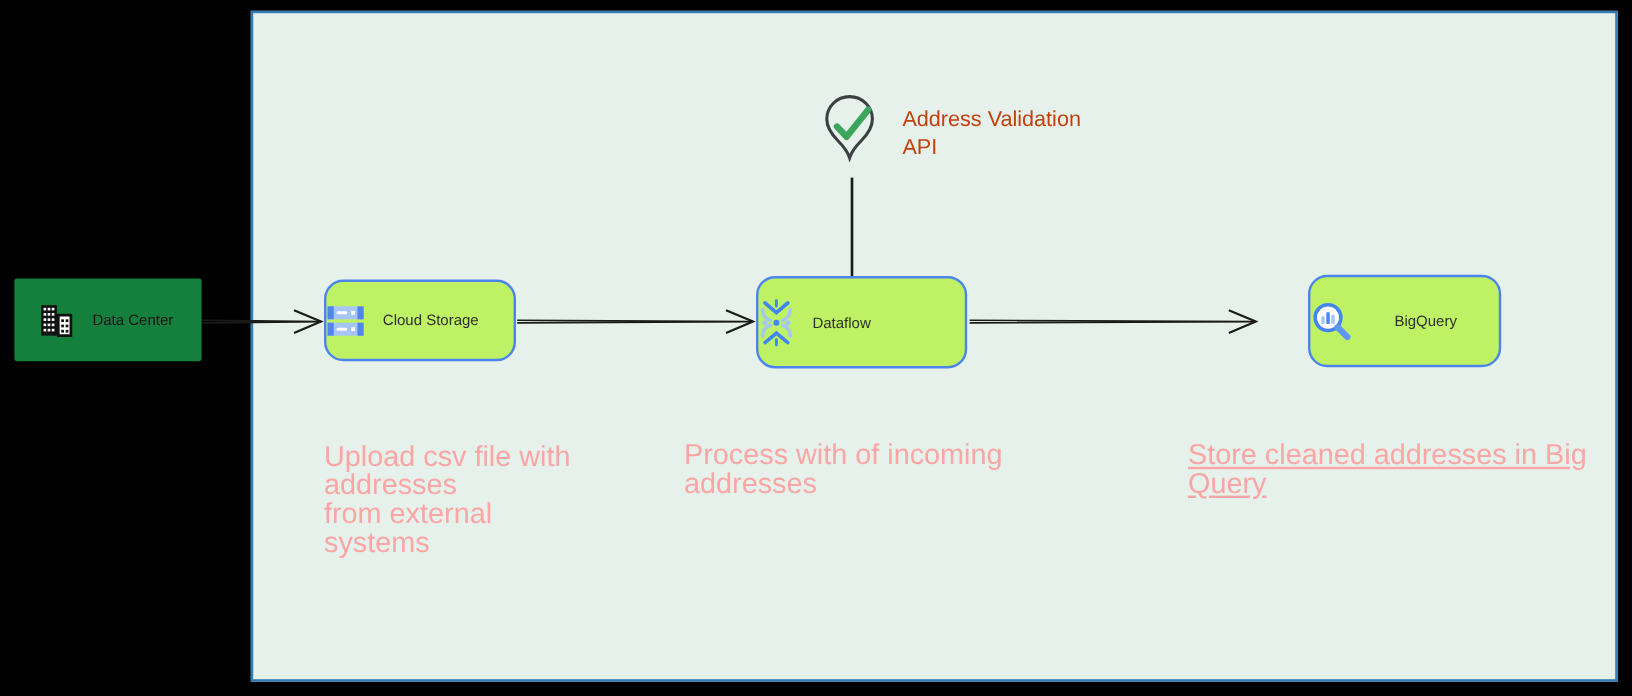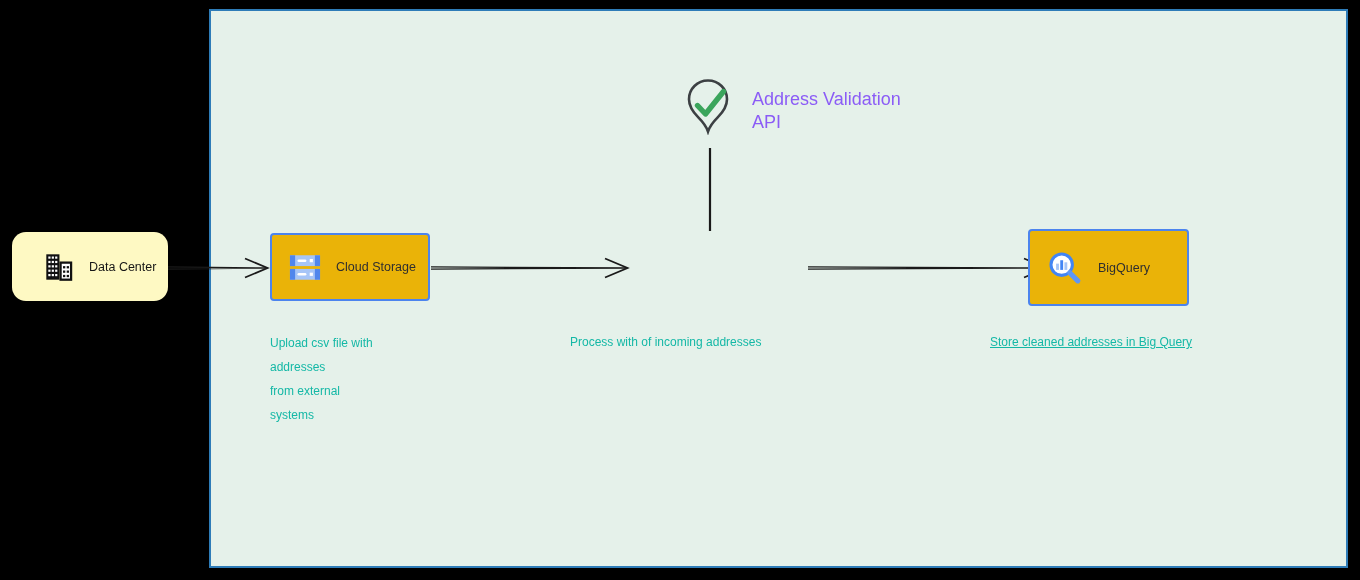--- a/index.html
+++ b/index.html
@@ -22,57 +22,57 @@
   .connectors {
     position: absolute;
     left: 0; top: 0;
     pointer-events: none;
   }
   .node {
     position: absolute;
     display: flex;
     align-items: center;
     box-sizing: border-box;
-    background: #eab308;
+    background: #bef264;
     border: 2px solid #4C84EE;
-    border-radius: 4px;
-    padding-left: 17px;
+    border-radius: 16px;
   }
   .node-label {
     font-size: 12.5px;
     color: #2F2F2F;
     margin-left: 15px;
     white-space: nowrap;
   }
   .node-gray {
-    background: #fef9c3;
+    background: #15803d;
     border: none;
-    border-radius: 14px;
-    padding-left: 33px;
+    border-radius: 2px;
+    padding-left: 21px;
   }
   .node-gray .node-label { color: #161616; margin-left: 16px; }
   .icon { flex: 0 0 auto; display: block; }
   .api-pin {
     position: absolute;
     left: 687px; top: 79px;
   }
   .api-label {
     position: absolute;
     left: 752px; top: 88px;
     font-size: 18px;
     line-height: 23px;
-    color: #8b5cf6;
+    color: #c2410c;
     white-space: pre-line;
   }
   .annotation {
     position: absolute;
-    font-size: 12px;
+    font-size: 24px;
     line-height: 24px;
-    color: #14b8a6;
+    color: #fca5a5;
     white-space: pre-line;
+    margin-top: 38px;
   }
   .annotation-upload { left: 270px; top: 331px; width: 220px; }
   .annotation-process { left: 570px; top: 330px; width: 360px; }
   .annotation-store { left: 990px; top: 330px; width: 350px; text-decoration: underline; }
 </style>
 </head>
 <body>
 
 <div class="stage">
 
@@ -138,22 +138,40 @@
       <rect x="22" y="5" width="3.4" height="3.4" fill="#fff"></rect>
       <rect x="1" y="15.5" width="32" height="11.5" fill="#A6C5F7"></rect>
       <rect x="1" y="15.5" width="5.5" height="11.5" fill="#5086EC"></rect>
       <rect x="27.5" y="15.5" width="5.5" height="11.5" fill="#5086EC"></rect>
       <rect x="9" y="19.9" width="9.5" height="2.7" rx="1.35" fill="#fff"></rect>
       <rect x="22" y="19.5" width="3.4" height="3.4" fill="#fff"></rect>
     </svg>
     <span class="node-label">Cloud Storage</span>
   </div>
 
+  <div class="node" style="left:630px; top:230px; width:176px; height:77px;">
+    <svg class="icon" width="30" height="40" viewBox="0 0 30 40">
+      <g fill="none" stroke-linecap="round">
+        <path d="M15,1.5 L15,6" stroke="#4285F4" stroke-width="2.4"></path>
+        <path d="M5.5,3.5 L15,11.5 L24.5,3.5" stroke="#4285F4" stroke-width="3"></path>
+        <path d="M3.5,9 C3.5,14.5 6,16.5 10,18" stroke="#A6C5F7" stroke-width="3"></path>
+        <path d="M26.5,9 C26.5,14.5 24,16.5 20,18" stroke="#A6C5F7" stroke-width="3"></path>
+        <path d="M15,38.5 L15,34" stroke="#4285F4" stroke-width="2.4"></path>
+        <path d="M5.5,36.5 L15,28.5 L24.5,36.5" stroke="#4285F4" stroke-width="3"></path>
+        <path d="M3.5,31 C3.5,25.5 6,23.5 10,22" stroke="#A6C5F7" stroke-width="3"></path>
+        <path d="M26.5,31 C26.5,25.5 24,23.5 20,22" stroke="#A6C5F7" stroke-width="3"></path>
+      </g>
+      <circle cx="5.5" cy="20" r="2.2" fill="#A6C5F7"></circle>
+      <circle cx="15" cy="20" r="2.5" fill="#4285F4"></circle>
+      <circle cx="24.5" cy="20" r="2.2" fill="#A6C5F7"></circle>
+    </svg>
+    <span class="node-label">Dataflow</span>
+  </div>
 
-  <div class="node" style="left:1028px; top:229px; width:161px; height:77px;">
+  <div class="node" style="left:1090px; top:229px; width:161px; height:77px;gap:19px;">
     <svg class="icon" width="36" height="36" viewBox="0 0 38 38">
       <circle cx="15.5" cy="15.5" r="11.3" fill="#fff" stroke="#4285F4" stroke-width="3.2"></circle>
       <path d="M24,24 L32.5,32.5" stroke="#5E97F6" stroke-width="5.5" stroke-linecap="round" fill="none"></path>
       <rect x="9.6" y="14.4" width="3" height="6.6" fill="#A6C5F7"></rect>
       <rect x="14" y="10.8" width="3" height="10.2" fill="#4285F4"></rect>
       <rect x="18.4" y="13" width="3" height="8" fill="#A6C5F7"></rect>
     </svg>
     <span class="node-label">BigQuery</span>
   </div>
 

